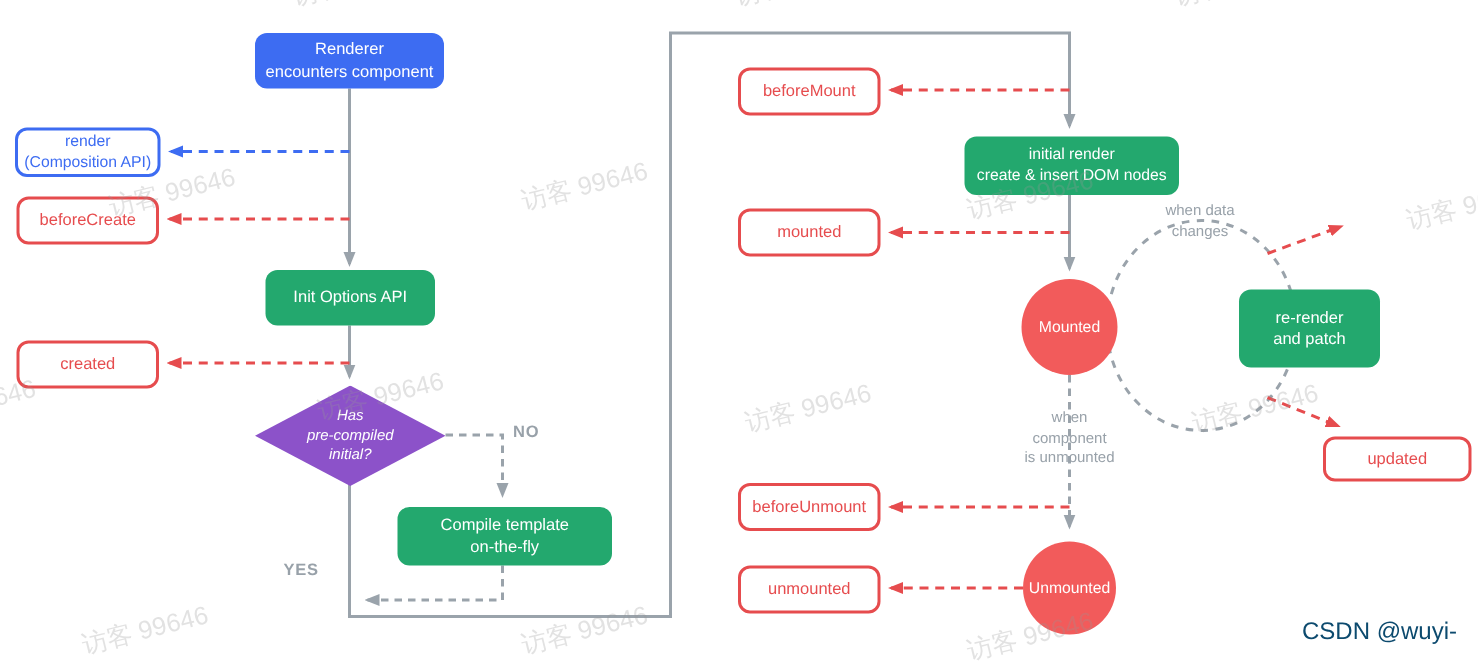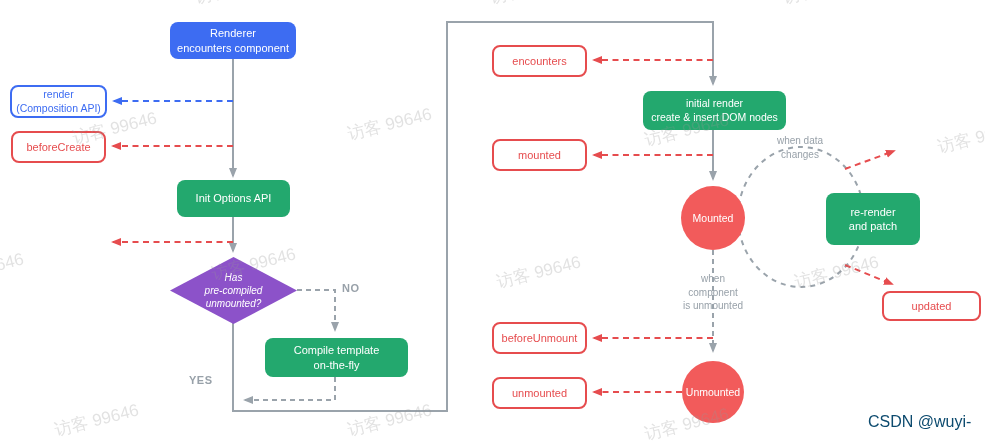--- a/index.html
+++ b/index.html
@@ -76,34 +76,37 @@
   </div>
 
   <div class="node outline-red" style="left:11px;top:131px;width:95px;height:32px">
     <div>beforeCreate</div>
   </div>
 
   <div class="node box-green" style="left:177px;top:180px;width:113px;height:37px">
     <div>Init Options API</div>
   </div>
 
+  <div class="node outline-red" style="left:11px;top:227px;width:95px;height:32px">
+    <div>created</div>
+  </div>
 
   <div class="diamond" style="left:170px;top:257px;width:127px;height:67px">
     <div>Has</div>
     <div>pre-compiled</div>
-    <div>unmounted?</div>
+    <div>initial?</div>
   </div>
 
   <div class="node box-green" style="left:265px;top:338px;width:143px;height:39px">
     <div>Compile template</div>
     <div>on-the-fly</div>
   </div>
 
   <div class="node outline-red" style="left:492px;top:45px;width:95px;height:32px">
-    <div>encounters</div>
+    <div>beforeMount</div>
   </div>
 
   <div class="node box-green sm" style="left:643px;top:91px;width:143px;height:39px">
     <div>initial render</div>
     <div>create &amp; insert DOM nodes</div>
   </div>
 
   <div class="node outline-red" style="left:492px;top:139px;width:95px;height:32px">
     <div>mounted</div>
   </div>

